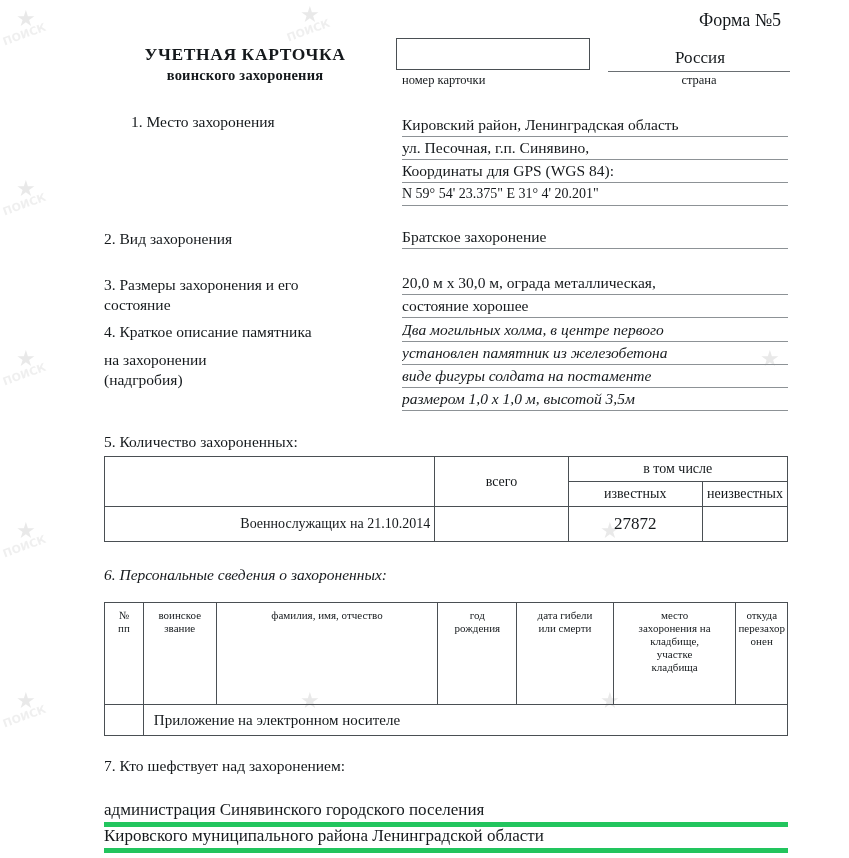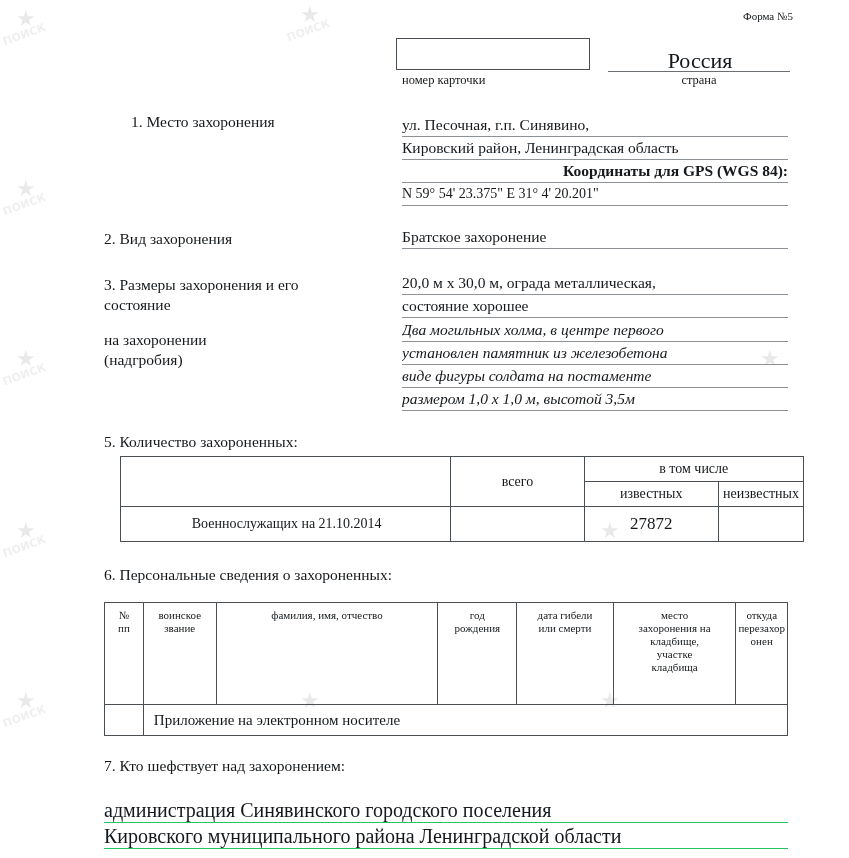--- a/index.html
+++ b/index.html
@@ -39,23 +39,23 @@
     font-size: 11px;
     font-weight: bold;
     font-family: "DejaVu Sans", sans-serif;
     transform: rotate(-20deg);
     pointer-events: none;
     user-select: none;
   }
 
   .form-no {
     position: absolute;
-    right: 56px;
+    right: 68px;
     top: 10px;
-    font-size: 11px;
+    font-size: 18px;
   }
 
   .title-block {
     position: absolute;
     left: 110px;
     top: 44px;
     width: 270px;
     text-align: center;
   }
   .title-main {
@@ -84,21 +84,21 @@
     left: 402px;
     top: 73px;
     font-size: 12.5px;
   }
 
   .country-val {
     position: absolute;
     left: 610px;
     top: 48px;
     width: 180px;
-    font-size: 22px;
+    font-size: 17px;
     text-align: center;
   }
   .country-rule {
     position: absolute;
     left: 608px;
     top: 71px;
     width: 182px;
     border-bottom: 1px solid #6a6f73;
   }
   .country-label {
@@ -122,55 +122,56 @@
     width: 386px;
     font-size: 15.5px;
     line-height: 22px;
   }
   .ans-line {
     border-bottom: 1px solid #8d9296;
     height: 22px;
     white-space: nowrap;
     overflow: hidden;
   }
-  .ans-line.b { font-weight: bold; text-align: right; }
+  .ans-line.b { font-weight: normal; }
   .ans-line.gps { font-size: 14px; }
 
   
   .sec5-title {
     position: absolute;
     left: 104px;
     top: 433px;
     font-size: 15.5px;
   }
   table.tbl {
     position: absolute;
     border-collapse: collapse;
     font-size: 14px;
   }
   table.tbl td {
     border: 1px solid #4a4f53;
     padding: 2px 4px;
     vertical-align: middle;
   }
   #tbl-count {
-    left: 120px;
+    left: 104px;
     top: 456px;
     width: 684px;
   }
   #tbl-count td { height: 20px; }
   .c-center { text-align: center; }
-  .c-left { text-align: center; padding-left: 6px !important; }
+  .c-left { text-align: right; padding-left: 6px !important; }
   .big-num { font-size: 17px; }
 
   .sec6-title {
     position: absolute;
     left: 104px;
     top: 566px;
     font-size: 15.5px;
+    font-style: italic;
   }
   #tbl-persons {
     left: 104px;
     top: 602px;
     width: 684px;
     font-size: 11px;
   }
   #tbl-persons td {
     text-align: center;
     line-height: 13px;
@@ -188,23 +189,23 @@
   .sec7-title {
     position: absolute;
     left: 104px;
     top: 757px;
     font-size: 15.5px;
   }
   .sec7-l1, .sec7-l2 {
     position: absolute;
     left: 104px;
     width: 684px;
-    font-size: 20px;
+    font-size: 17px;
     line-height: 24px;
-    border-bottom: 1px solid #22c55e;
+    border-bottom: 5px solid #22c55e;
     height: 24px;
     white-space: nowrap;
     overflow: hidden;
   }
   .sec7-l1 { top: 798px; }
   .sec7-l2 { top: 824px; }
 </style>
 </head>
 <body>
 
@@ -222,51 +223,56 @@
   <div class="wm-txt" style="left:2px;   top:540px;">ПОИСК</div>
   <div class="watermark" style="left:16px;  top:690px;">★</div>
   <div class="wm-txt" style="left:2px;   top:710px;">ПОИСК</div>
   <div class="watermark" style="left:300px; top:690px;">★</div>
   <div class="watermark" style="left:600px; top:690px;">★</div>
   <div class="watermark" style="left:600px; top:520px;">★</div>
   <div class="watermark" style="left:760px; top:348px;">★</div>
 
   <div class="form-no">Форма №5</div>
 
+  <div class="title-block">
+    <div class="title-main">УЧЕТНАЯ КАРТОЧКА</div>
+    <div class="title-sub">воинского захоронения</div>
+  </div>
 
   <div class="card-no-box"></div>
   <div class="card-no-label">номер карточки</div>
 
   <div class="country-val">Россия</div>
   <div class="country-rule"></div>
   <div class="country-label">страна</div>
 
   <div class="q" style="top:112px;margin-left:27px;">1. Место захоронения</div>
   <div class="ans" style="top:114px;">
+    <div class="ans-line">Кировский район, Ленинградская область</div>
     <div class="ans-line">ул. Песочная, г.п. Синявино,</div>
-    <div class="ans-line">Кировский район, Ленинградская область</div>
     <div class="ans-line b">Координаты для GPS (WGS 84):</div>
     <div class="ans-line gps">N 59° 54' 23.375" E 31° 4' 20.201"</div>
   </div>
 
   <div class="q" style="top:229px;">2. Вид захоронения</div>
   <div class="ans" style="top:226px;">
     <div class="ans-line">Братское захоронение</div>
   </div>
 
   <div class="q" style="top:275px;">
     <div>3. Размеры захоронения и его</div>
     <div>состояние</div>
   </div>
   <div class="ans" style="top:272px;">
     <div class="ans-line">20,0 м х 30,0 м, ограда металлическая,</div>
     <div class="ans-line">состояние хорошее</div>
   </div>
 
   <div class="q" style="top:322px;">
+    <div>4. Краткое описание памятника</div>
     <div style="margin-top:8px;">на захоронении</div>
     <div>(надгробия)</div>
   </div>
   <div class="ans" style="top:319px;font-style:italic;">
     <div class="ans-line">Два могильных холма, в центре первого</div>
     <div class="ans-line">установлен памятник из железобетона</div>
     <div class="ans-line">виде фигуры солдата на постаменте</div>
     <div class="ans-line">размером 1,0 х 1,0 м, высотой 3,5м</div>
   </div>
 

